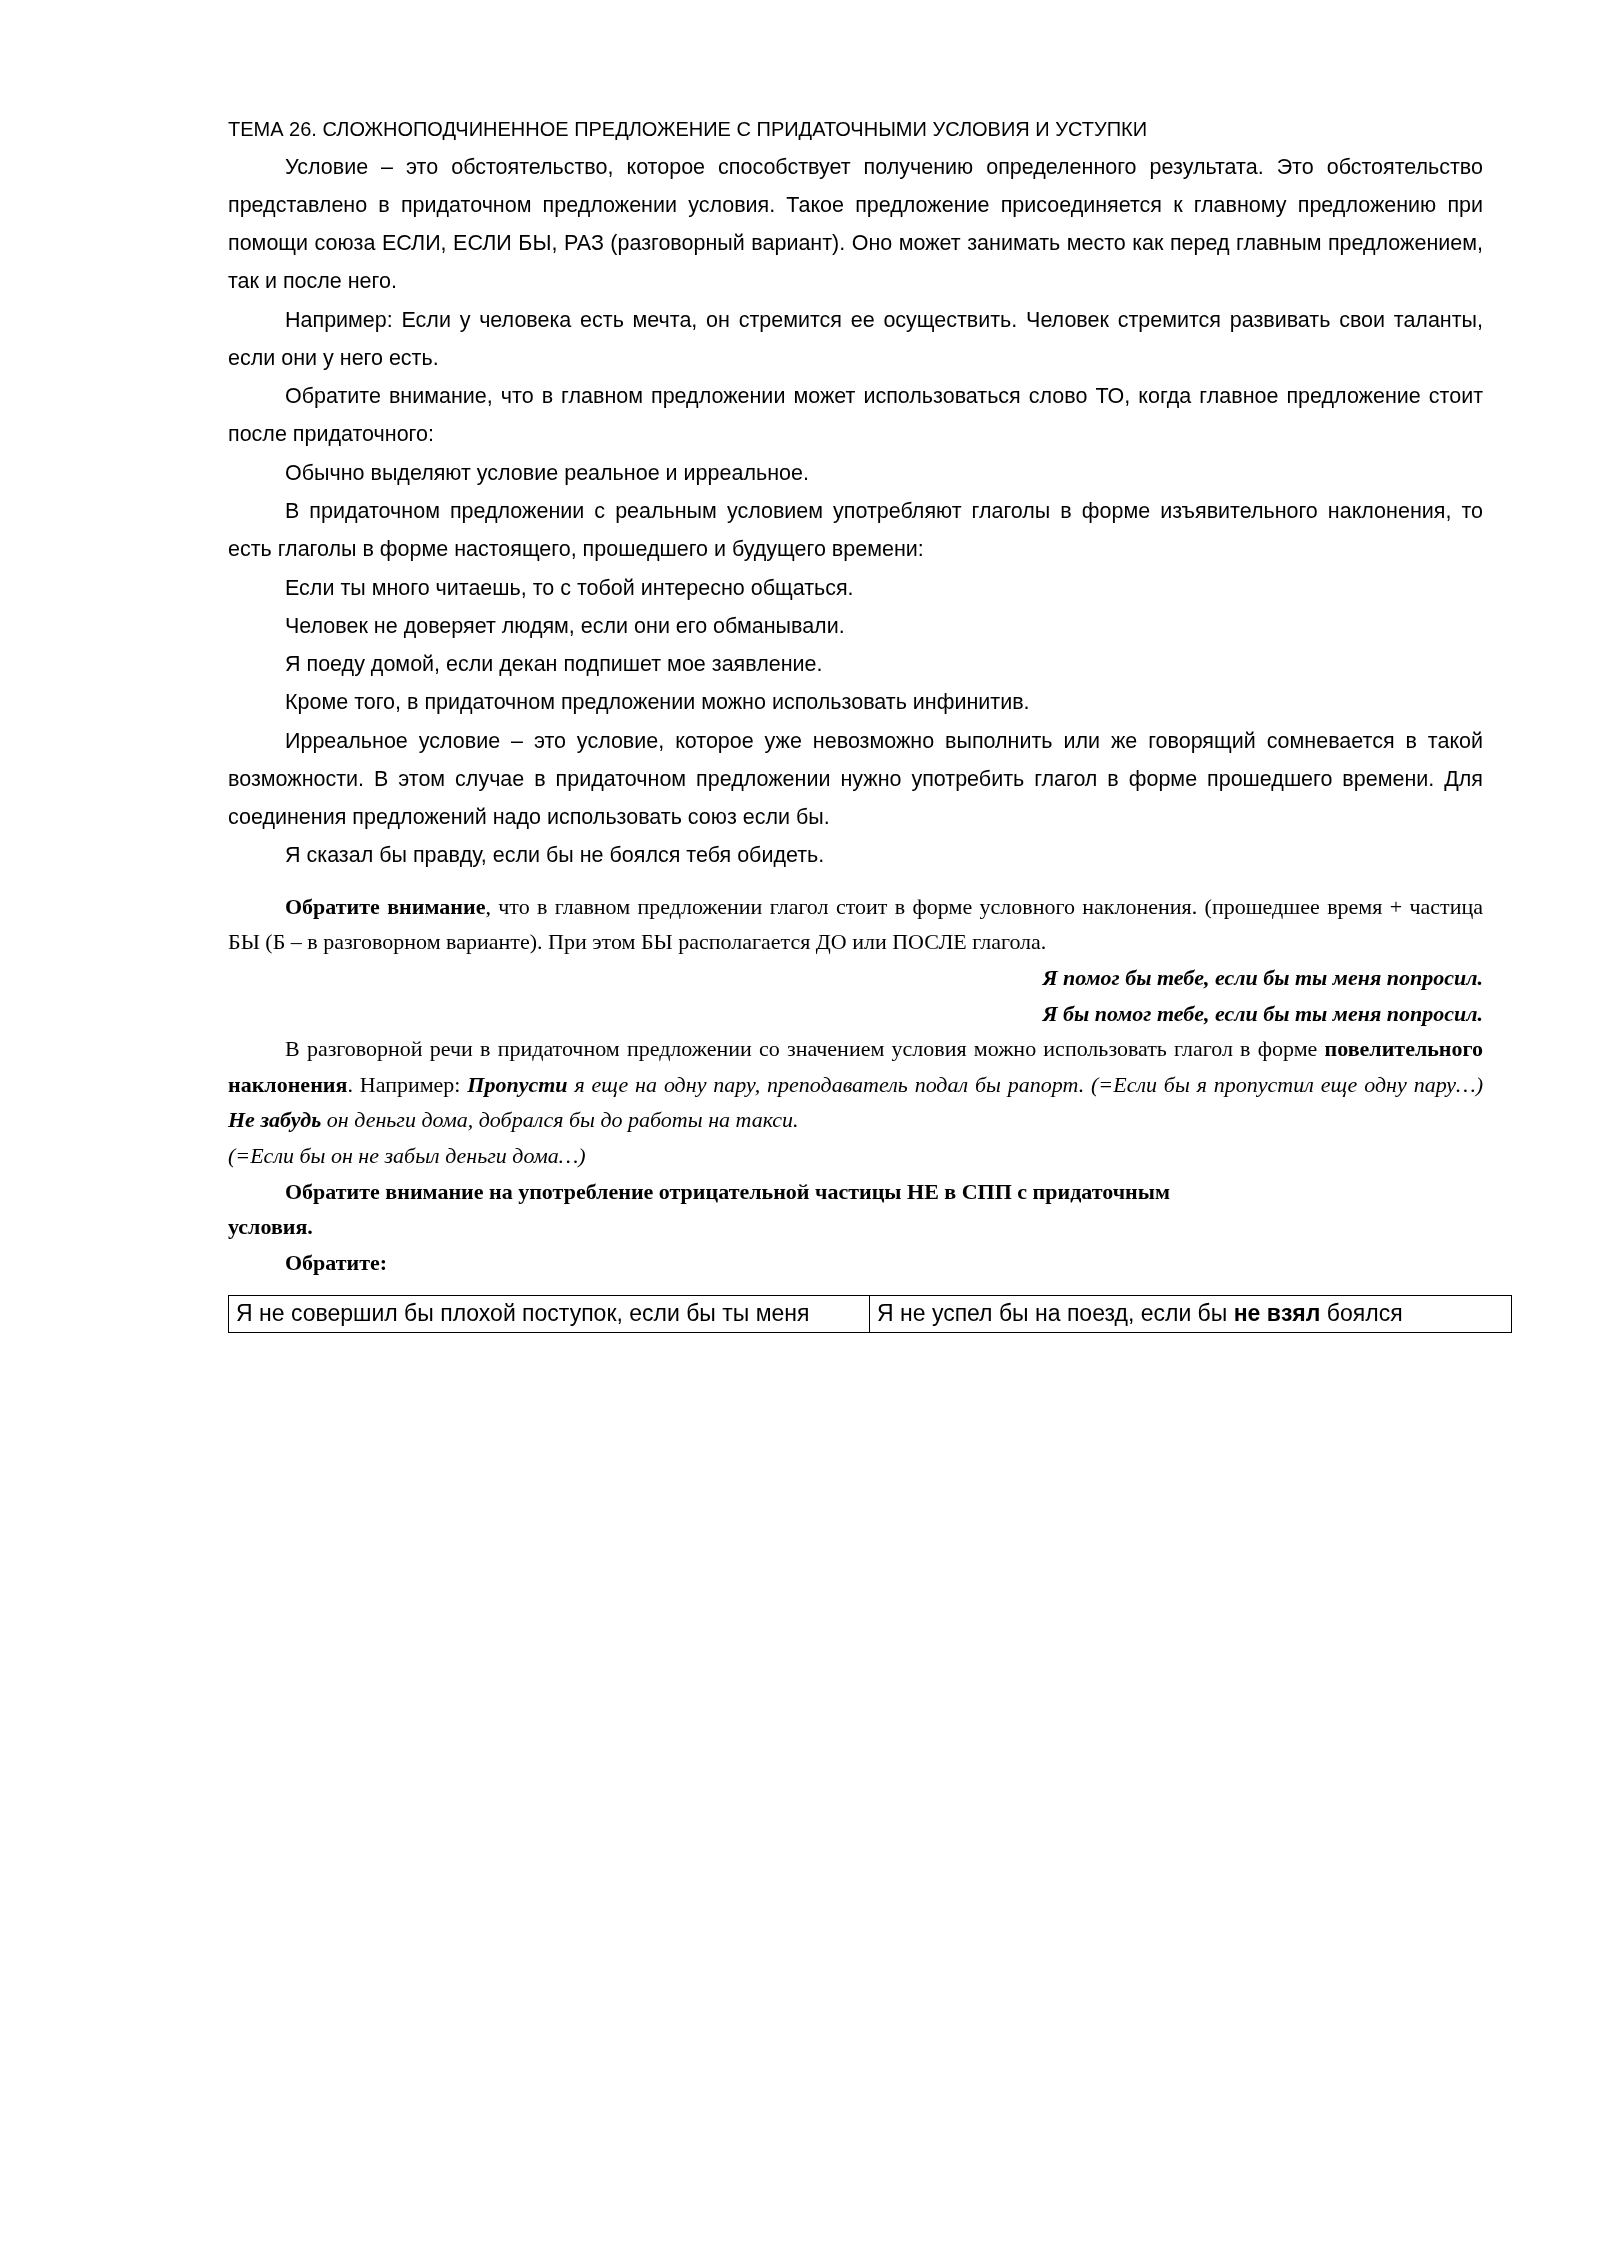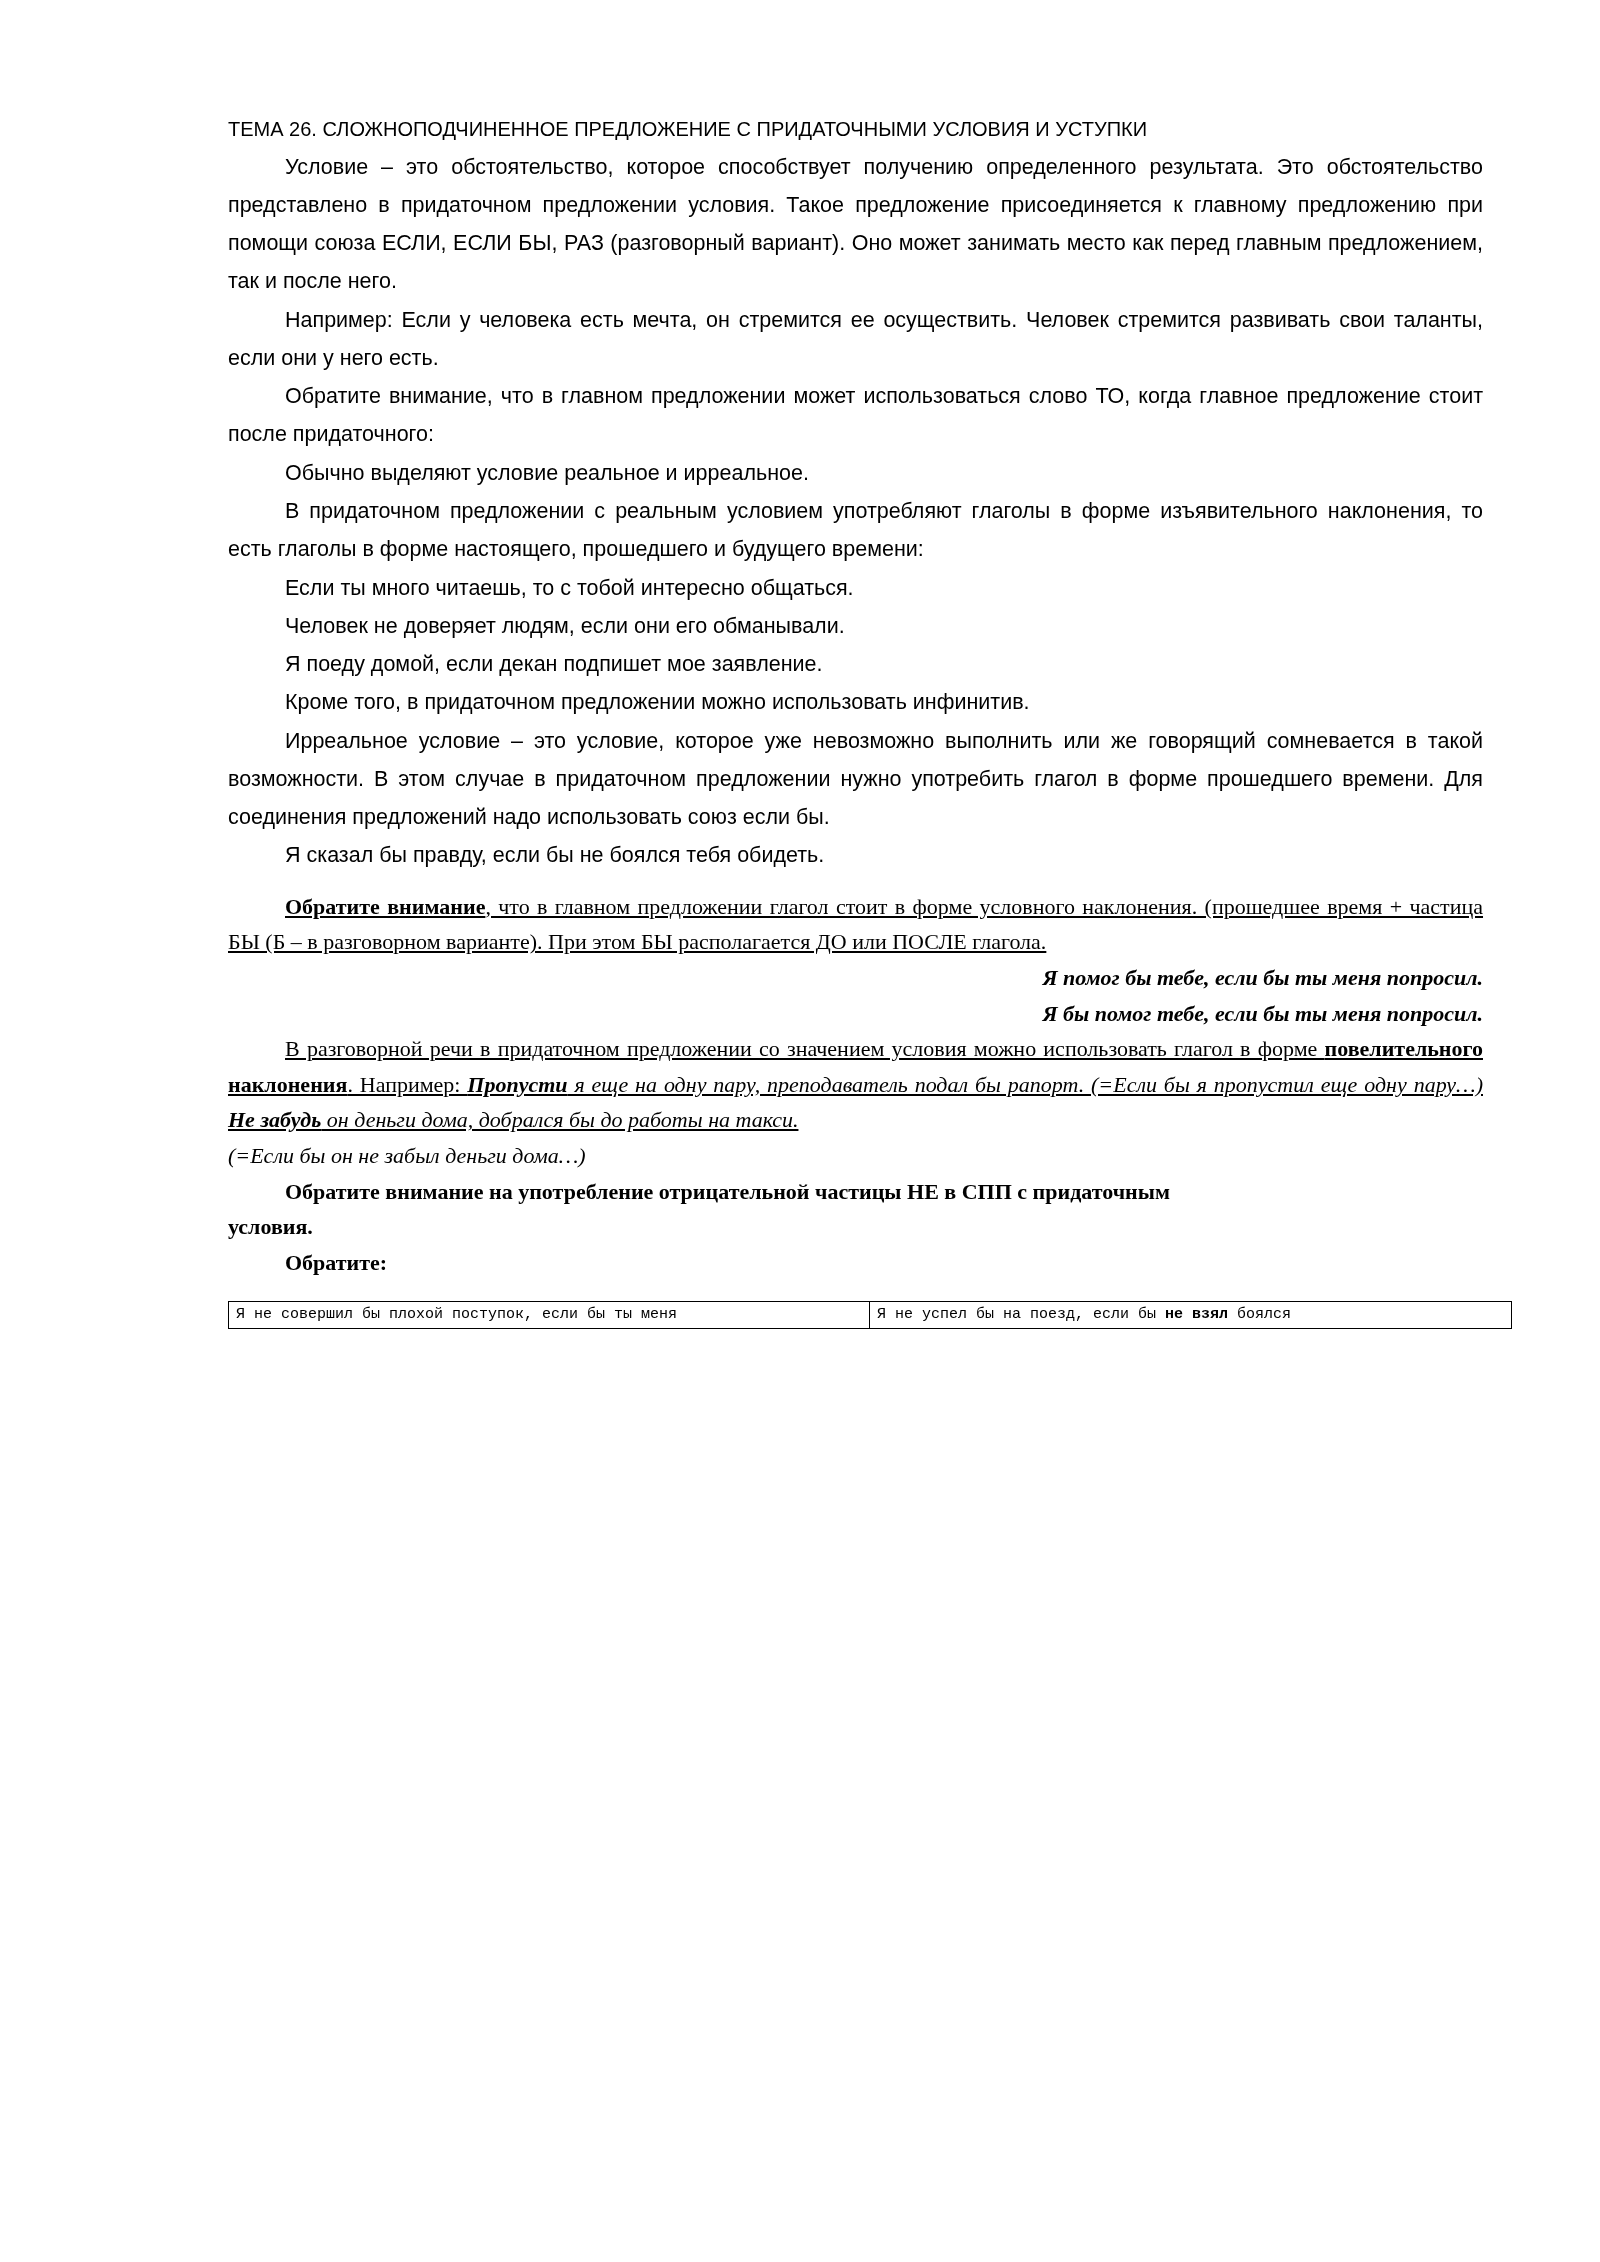--- a/index.html
+++ b/index.html
@@ -53,21 +53,21 @@
     font-family: "Liberation Serif", "DejaVu Serif", serif;
     font-size: 22px;
     color: #000000;
   }
   .serif p {
     margin: 0;
     line-height: 1.62;
     text-align: justify;
     text-justify: inter-word;
   }
-  .serif p.indent { text-indent: 57px; text-decoration: underline; }
+  .serif p.indent { text-indent: 57px; }
   .serif p.example {
     text-indent: 0;
     margin-left: 57px;
     text-align: right;
     font-weight: bold;
     font-style: italic;
   }
   .serif p.flush { text-indent: 0; }
   .serif p.headline {
     text-indent: 57px;
@@ -77,26 +77,26 @@
   .serif p.compare {
     text-indent: 57px;
     font-weight: bold;
   }
   b { font-weight: bold; }
   i { font-style: italic; }
   .bi { font-weight: bold; font-style: italic; }
 
   
   .compare-table {
-    margin-top: 20px;
+    margin-top: 14px;
     width: 1255px;
     border-collapse: collapse;
     table-layout: fixed;
-    font-family: Liberation Mono, monospace;
-    font-size: 15px;
+    font-family: Liberation Sans, sans-serif;
+    font-size: 23px;
   }
   .compare-table td {
     border: 1.6px solid #000000;
     padding: 3px 6px 4px 7px;
     vertical-align: top;
     text-align: justify;
     text-justify: inter-word;
     line-height: 1.3;
   }
   .compare-table td.col-left { width: 627px; }

